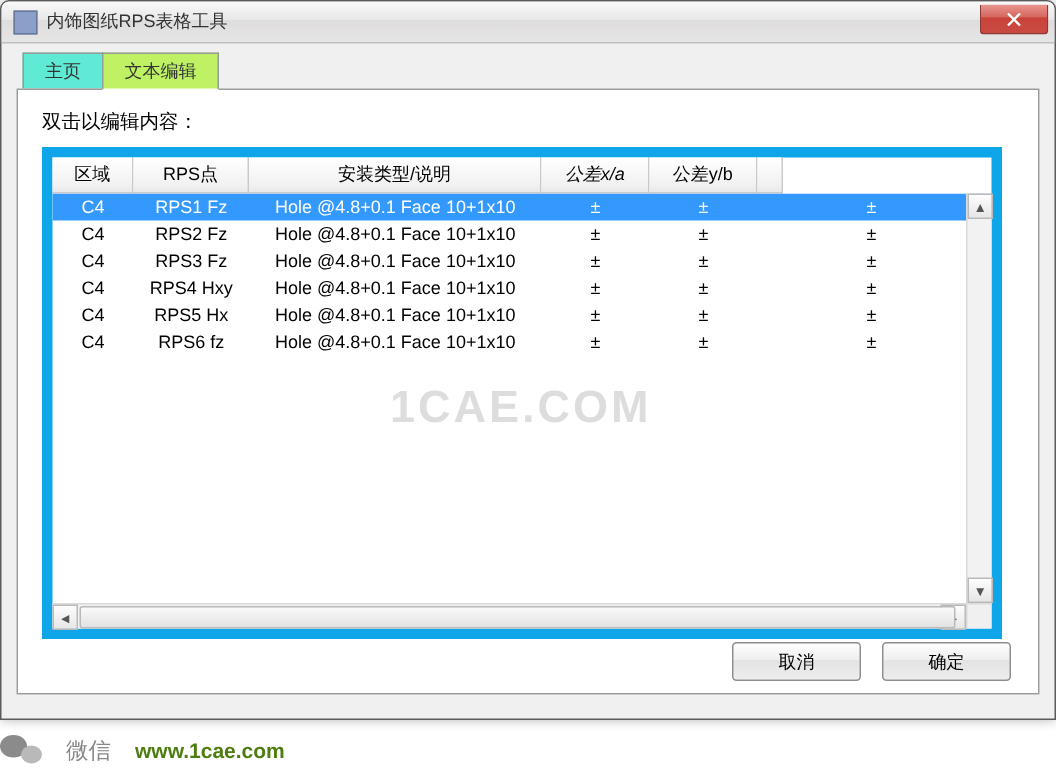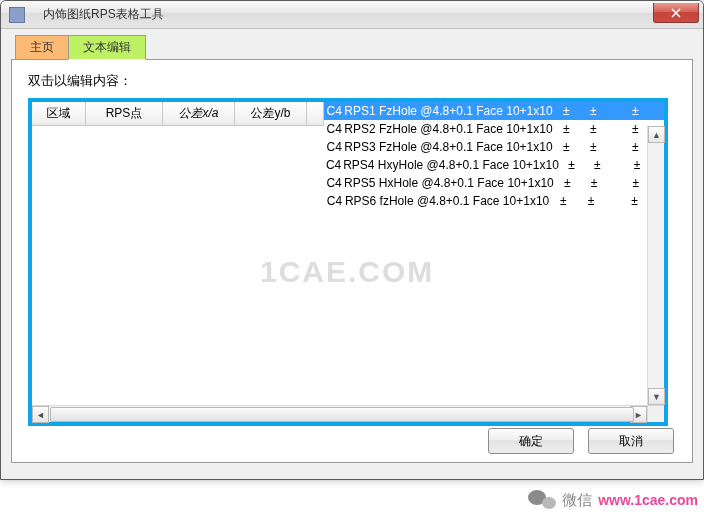--- a/index.html
+++ b/index.html
@@ -25,21 +25,20 @@
     overflow: hidden;
   }
   .titlebar {
     height: 28px;
     background: linear-gradient(to bottom, #f9f9f9 0%, #e9e8e8 45%, #dedcdc 46%, #e7e6e6 100%);
     border-bottom: 1px solid #c0c0c0;
     display: flex;
     align-items: center;
     padding-left: 8px;
     position: relative;
-    gap: 12px;
   }
   .title-icon {
     width: 16px; height: 16px;
     background: #8aa0c8;
     border: 1px solid #667799;
     margin-right: 6px;
     display: inline-block;
   }
   .title-text { color: #333; }
   .close-btn {
@@ -58,21 +57,21 @@
     padding: 8px 10px 10px 10px;
   }
   .tabs {
     display: flex;
     align-items: flex-end;
     height: 22px;
     margin-left: 4px;
   }
   .tab {
     padding: 3px 14px;
-    background: #fdba74;
+    background: #5eead4;
     border: 1px solid #9a9a9a;
     border-bottom: 1px solid #9a9a9a;
     margin-right: 0;
     position: relative;
     top: 1px;
     color: #333;
   }
   .tab.active {
     border-bottom: 1px solid #fcfcfc;
     z-index: 2;
@@ -82,25 +81,26 @@
   .tab-panel {
     border: 1px solid #9a9a9a;
     background: #fff;
     height: 404px;
     padding: 10px 12px;
     position: relative;
   }
   .hint { margin: 2px 0 8px 4px; color: #000; font-size: 13px; }
 
   .tablewrap {
-    border: 4px solid #0ea5e9;
+    border: 7px solid #0ea5e9;
     width: 640px;
     height: 328px;
     margin-left: 4px;
     display: flex;
+    flex-direction: column;
     background: #fff;
     position: relative;
   }
   .thead {
     display: flex;
     flex: 0 0 auto;
     height: 24px;
   }
   .th {
     border-right: 1px solid #c9c9c9;
@@ -181,32 +181,32 @@
     font-weight: bold;
     color: rgba(180,180,180,0.45);
     letter-spacing: 2px;
     pointer-events: none;
   }
 
   .footer {
     position: absolute;
     left: 0; right: 0; bottom: 0;
     height: 38px;
-    display: flex; align-items: center; justify-content: flex-end;
+    display: flex; align-items: center; 
     padding-right: 6px;
-    gap: 6px;
+    gap: 16px;
   }
   .wechat-icon {
     width: 28px; height: 24px; position: relative;
   }
   .wechat-icon .b1 { position:absolute; width:18px; height:15px; background:#8b8b8b; border-radius:50% 50% 50% 50%; left:0; top:2px; }
   .wechat-icon .b2 { position:absolute; width:14px; height:12px; background:#b9b9b9; border-radius:50%; right:0; bottom:3px; }
   .footer-text { font-size: 15px; color:#888; }
   .footer-brand { font-size: 17px; color:#1a4aa5; font-weight:bold; }
-  .footer-url { font-size: 14px; color:#ec4899; font-weight:bold; }
+  .footer-url { font-size: 14px; color:#4d7c0f; font-weight:bold; }
 </style>
 </head>
 <body>
 
 <div class="window">
   <div class="titlebar">
     <span class="title-icon"></span>
     <span class="title-text">内饰图纸RPS表格工具</span>
     <div class="close-btn">
       <svg viewBox="0 0 10 10">
@@ -225,20 +225,21 @@
       </div>
     </div>
 
     <div class="tab-panel">
       <div class="hint">双击以编辑内容：</div>
 
       <div class="tablewrap">
         <div class="thead">
           <div class="th col0">区域</div>
           <div class="th col1">RPS点</div>
+          <div class="th col2">安装类型/说明</div>
           <div class="th col3">公差x/a</div>
           <div class="th col4">公差y/b</div>
           <div class="th colsb"></div>
         </div>
         <div class="tbody" id="tbody">
             <div class="tr selected">
               <div class="td col0">C4</div>
               <div class="td col1">RPS1 Fz</div>
               <div class="td col2">Hole @4.8+0.1 Face 10+1x10</div>
               <div class="td col3">±</div>
@@ -294,24 +295,24 @@
         <div class="sb-h">
           <div class="sb-btn">◄</div>
           <div class="sb-thumb-h"></div>
           <div class="sb-btn">►</div>
         </div>
         <div class="sb-corner"></div>
       </div>
 
       <div class="btnbar">
         <div class="winbtn">
+          <span>取消</span>
+        </div>
+        <div class="winbtn">
           <span>确定</span>
-        </div>
-        <div class="winbtn">
-          <span>取消</span>
         </div>
       </div>
     </div>
   </div>
 </div>
 
 <div class="watermark">1CAE.COM</div>
 
 <div class="footer">
   <div class="wechat-icon">

